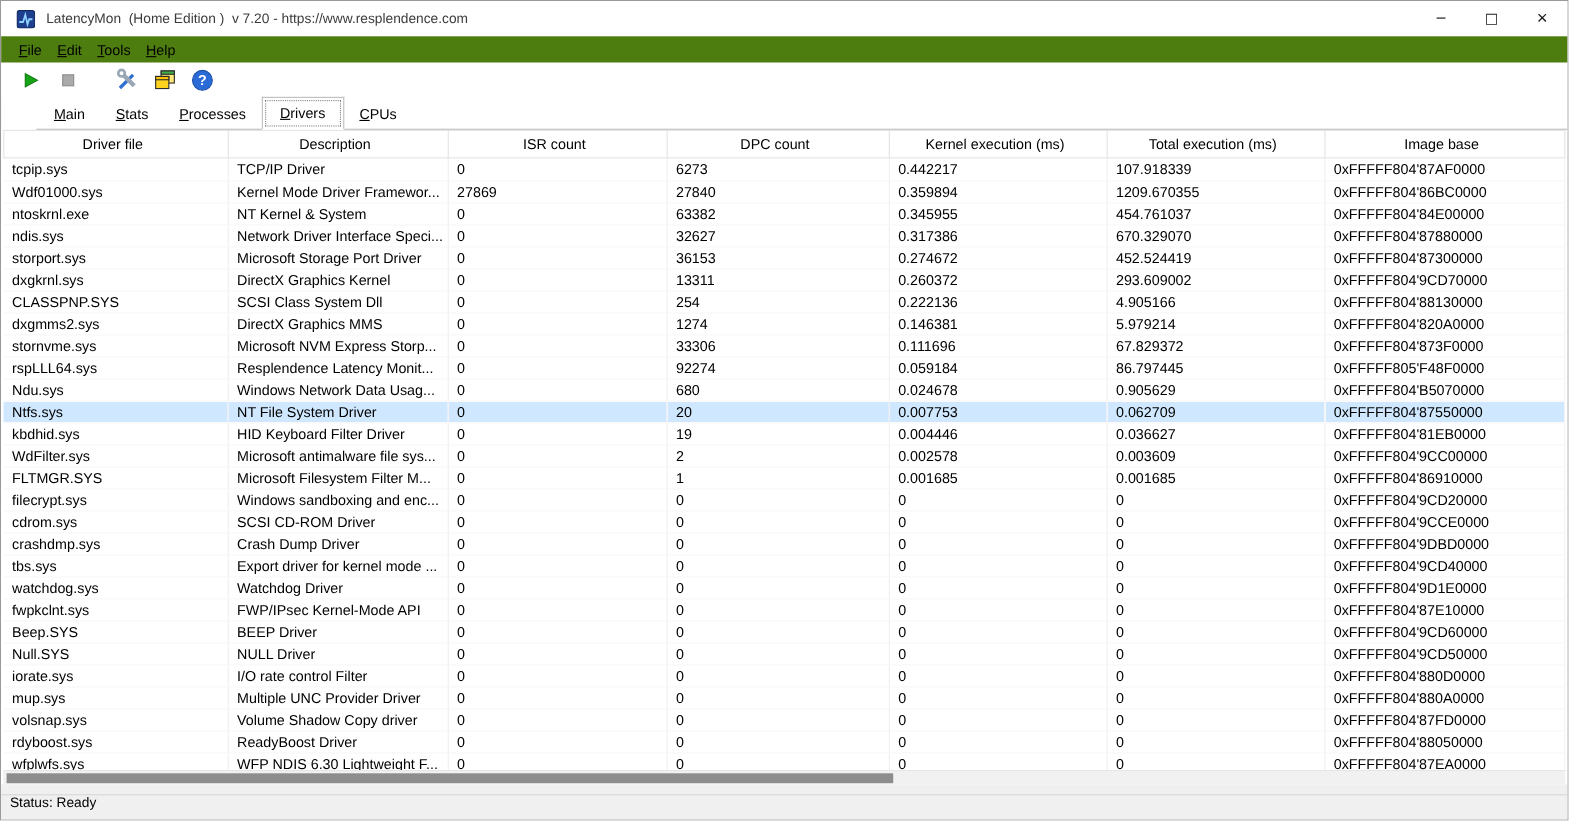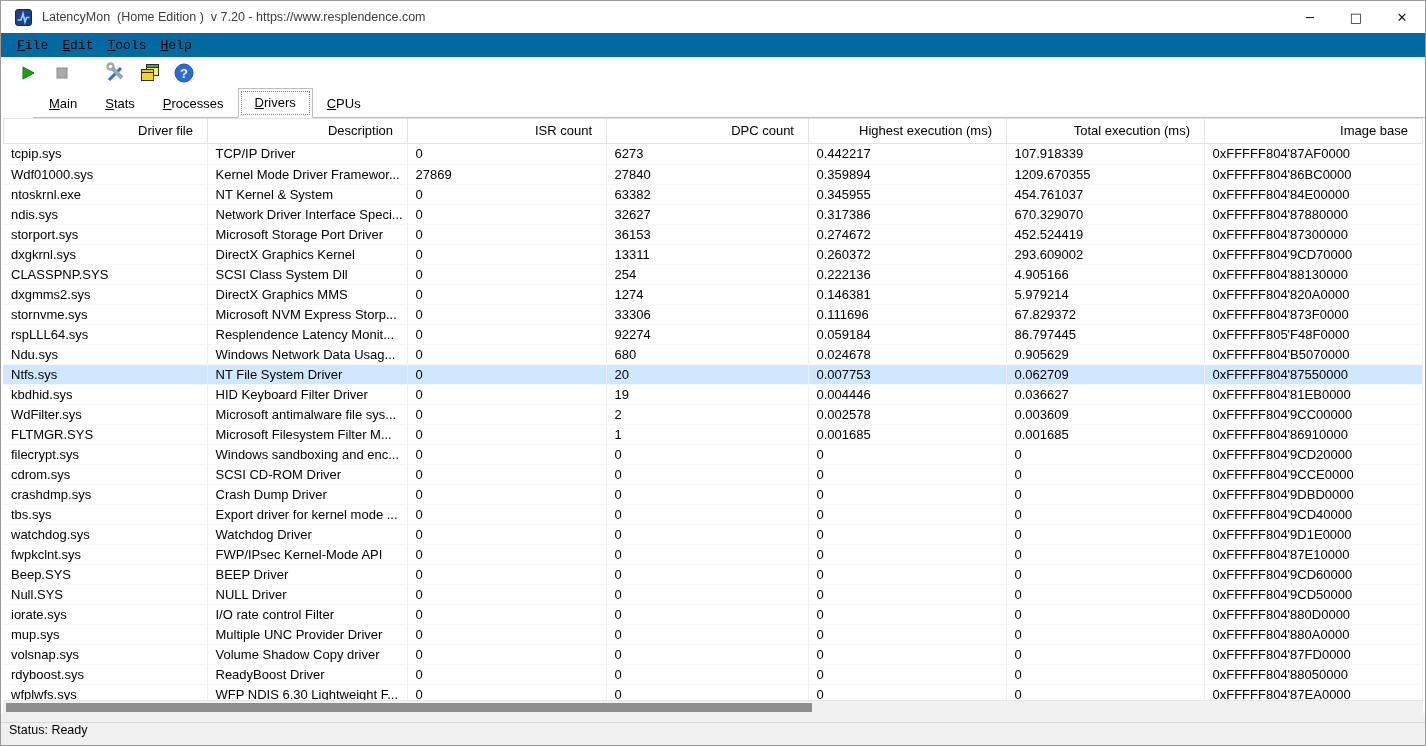--- a/index.html
+++ b/index.html
@@ -9,41 +9,41 @@
 
   
   .titlebar { flex:0 0 32px; background:#fff; display:flex; align-items:center; padding-left:14px; }
   .app-icon { width:17px; height:17px; margin-right:10px; flex:0 0 auto; }
   .title-text { font-size:12.5px; color:#3c3c3c; white-space:pre; }
   .win-controls { margin-left:auto; display:flex; align-self:stretch; }
   .win-btn { width:46px; border:none; background:transparent; font-size:13px; color:#1a1a1a;
              display:flex; align-items:center; justify-content:center; font-family:"DejaVu Sans", sans-serif; cursor:default; }
 
   
-  .menubar { flex:0 0 24px; background:#0369a1; display:flex; align-items:center; padding-left:9px;font-family:Liberation Mono, monospace; }
+  .menubar { flex:0 0 24px; background:#4d7c0f; display:flex; align-items:center; padding-left:9px; }
   .menu-item { padding:3px 7px; }
   .menubar u, .tab u { text-decoration:underline; }
 
   
   .toolbar { flex:0 0 31px; background:#fff; display:flex; align-items:center; padding-left:12px; gap:4px; }
   .tb-btn { width:30px; height:27px; display:flex; align-items:center; justify-content:center; background:transparent; border:none; }
   .tb-gap { width:16px; }
 
   
   .tabbar { flex:0 0 27px; background:#fff; display:flex; align-items:flex-end; padding-left:2px; position:relative;margin-left:32px; }
   .tabbar::after { content:""; position:absolute; left:0; right:0; bottom:0; height:1px; background:#bdbdbd; }
   .tab { padding:4px 13px 6px; position:relative; border:1px solid transparent; z-index:1; }
   .tab.selected { background:#fff; border:1px solid #bdbdbd; border-bottom-color:#fff; z-index:2;
                   padding:6px 16px 7px; outline:1px dotted #808080; outline-offset:-4px; }
 
   
   .table-area { flex:1 1 auto; min-height:0; display:flex; flex-direction:column; background:#fff; padding:0 2px; }
   table.grid { table-layout:fixed; width:100%; border-collapse:collapse; }
   .c0{width:204px}.c1{width:200px}.c2{width:199px}.c3{width:202px}.c4{width:198px}.c5{width:198px}.c6{width:auto}
-  .grid th { font-weight:normal; text-align:right; padding:4px 14px 5px 8px; height:23px;
+  .grid th { font-weight:normal; text-align:center; padding:4px 14px 5px 8px; height:23px;
              border:1px solid #e3e3e3; border-left:none; background:#fff; white-space:nowrap; overflow:hidden; }
   .grid th:first-child { border-left:1px solid #e3e3e3; }
   .grid td { padding:2px 6px 2px 8px; height:20px; border-right:1px solid #efefef; border-bottom:1px solid #f7f7f7;
              white-space:nowrap; overflow:hidden; }
   .rows-wrap { flex:1 1 auto; min-height:0; overflow:hidden; }
   tr.selected td { background:var(--sel-color, #cfe8ff); }
 
   
   .hscroll { flex:0 0 13px; background:#f1f1f1; position:relative; border-top:1px solid #e6e6e6; }
   .hscroll .thumb { position:absolute; left:3px; top:2px; height:9px; width:806px; background:#8d8d8d; }
@@ -127,21 +127,21 @@
     </div>
 
   <div class="table-area">
     <table class="grid">
       <thead>
           <tr id="header-row">
             <th class="c0">Driver file</th>
             <th class="c1">Description</th>
             <th class="c2">ISR count</th>
             <th class="c3">DPC count</th>
-            <th class="c4">Highest execution (ms)</th>
+            <th class="c4">Kernel execution (ms)</th>
             <th class="c5">Total execution (ms)</th>
             <th class="c6">Image base</th>
           </tr>
         </thead>
     </table>
     <div class="rows-wrap">
       <table class="grid">
         <tbody id="table-body">
             <tr>
               <td class="c0">tcpip.sys</td>

